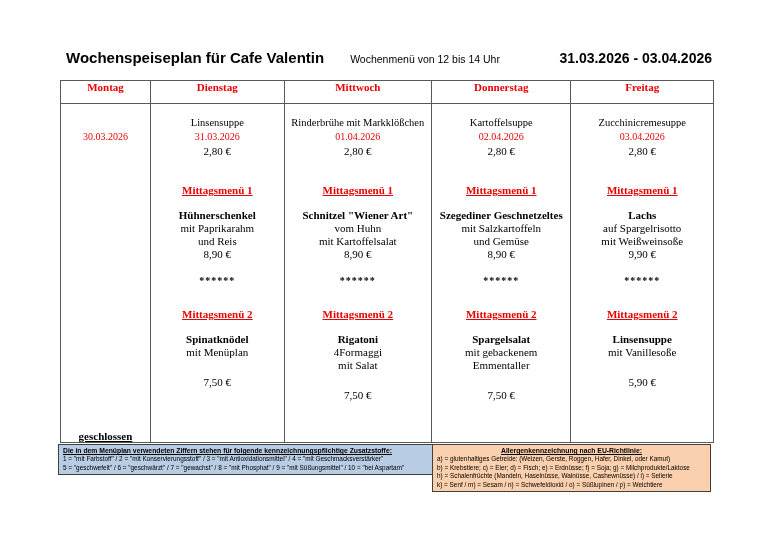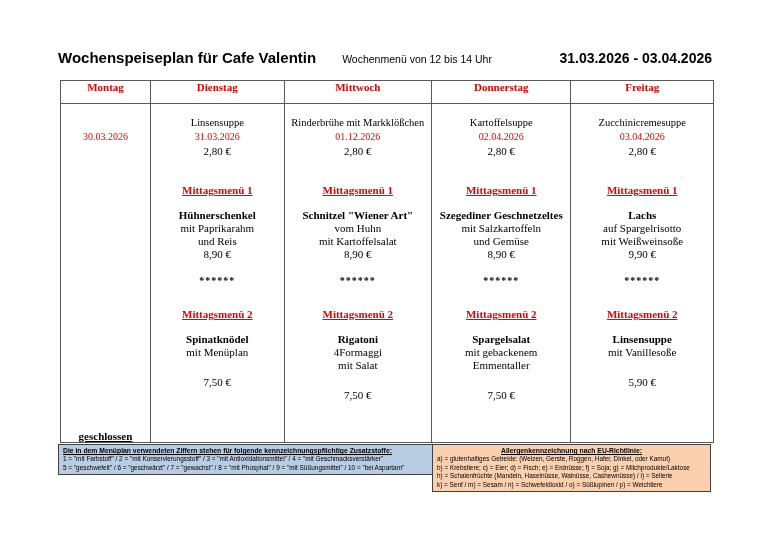--- a/index.html
+++ b/index.html
@@ -1,20 +1,20 @@
 <!DOCTYPE html>
 <html><head>
 <meta charset="utf-8">
 <style>
   html,body { margin:0; padding:0; background:#ffffff; }
   .page { position:relative; width:768px; height:543px; background:#ffffff;
           font-family:"Liberation Serif", serif; color:#000; overflow:hidden; }
 
   
-  .titlebar { position:absolute; left:58px; right:56px; top:49px;
+  .titlebar { position:absolute; left:66px; right:56px; top:49px;
               display:flex; align-items:baseline; }
   .title { font-family:"Liberation Sans", sans-serif; font-weight:bold; font-size:15px; }
   .subtitle { font-family:"Liberation Sans", sans-serif; font-size:10.5px; margin-left:26px; }
   .daterange { margin-left:auto; font-family:"Liberation Sans", sans-serif;
                font-weight:bold; font-size:14px; }
 
   
   .menu-table { position:absolute; left:60px; top:80px; width:654px; height:363px;
                 display:grid; grid-template-columns:13.8% 20.5% 22.6% 21.4% 21.7%;
                 border:1px solid #595959; box-sizing:border-box; background:#fff; }
@@ -92,21 +92,21 @@
         <div class="menu-label menu2-label">Mittagsmenü 2</div>
         <div class="dish">Spinatknödel</div>
         <div class="sides">mit Menüplan</div>
         <div class="price menu2-price">7,50 €</div>
       </div>
     </div>
 
     <div class="col">
       <div class="day-head">
         <div class="day-name">Mittwoch</div>
-        <div class="day-date">01.12.2026</div>
+        <div class="day-date">01.04.2026</div>
       </div>
       <div class="day-body">
         <div class="soup">Rinderbrühe mit Markklößchen</div>
         <div class="price soup-price">2,80 €</div>
         <div class="menu-label menu1-label">Mittagsmenü 1</div>
         <div class="dish">Schnitzel "Wiener Art"</div>
         <div class="sides">vom Huhn
 mit Kartoffelsalat</div>
         <div class="price menu1-price">8,90 €</div>
         <div class="sep">******</div>

